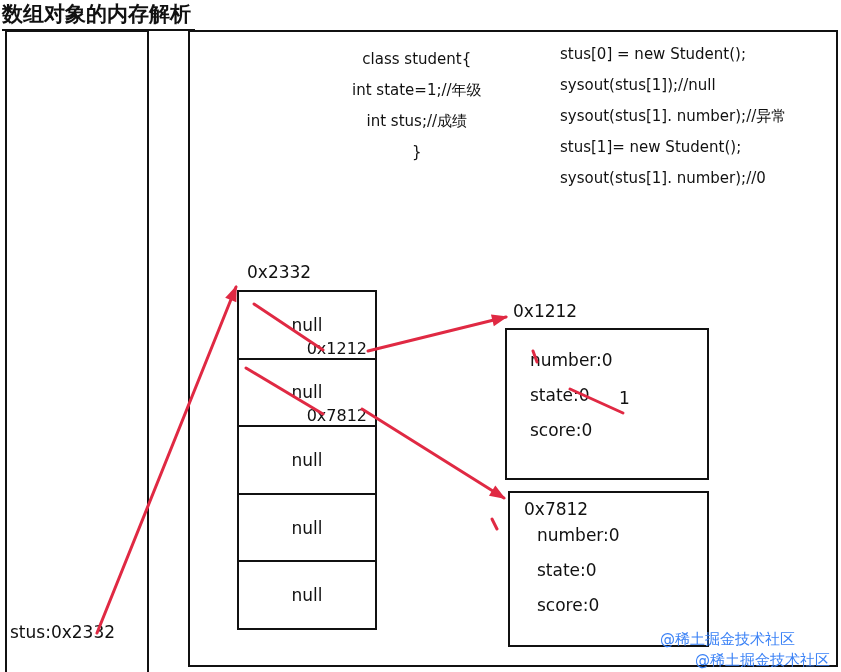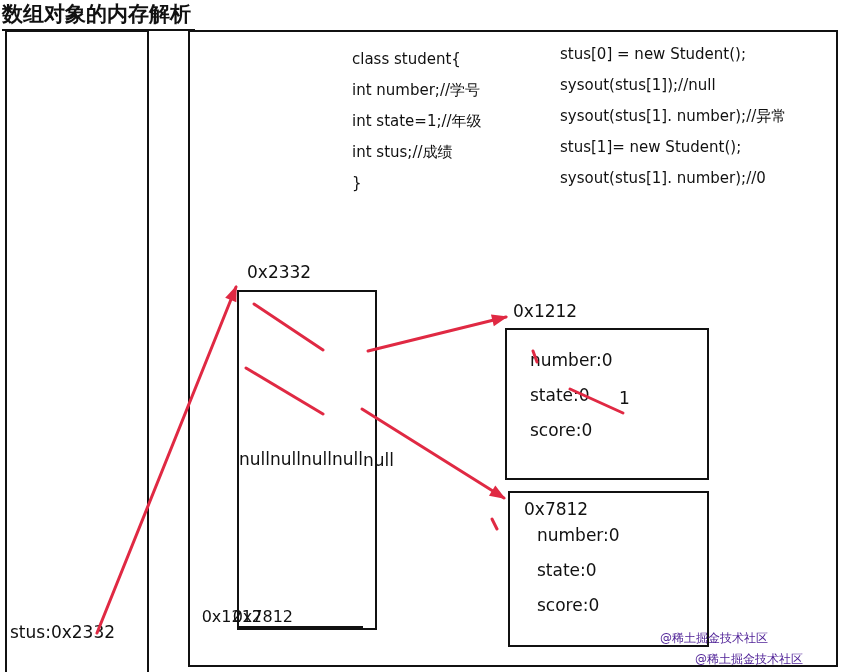--- a/index.html
+++ b/index.html
@@ -10,26 +10,26 @@
   }
   .abs{position:absolute;}
   .page-title{
     left:2px;top:0;font-size:21px;font-weight:bold;
     border-bottom:2px solid #111;padding:0 4px 1px 0;white-space:nowrap;
   }
   .stack-box{left:5px;top:30px;width:140px;height:642px;border:2px solid #111;}
   .stack-var{left:10px;top:622px;font-size:17px;white-space:nowrap;}
   .heap-box{left:188px;top:30px;width:646px;height:633px;border:2px solid #111;}
   .code{font-size:15px;line-height:31px;white-space:nowrap;}
-  .code-class{left:352px;top:44px;}
+  .code-class{left:352px;top:44px;text-align:center;}
   .code-main{left:560px;top:39px;}
   .array-address{left:247px;top:262px;font-size:17px;}
   .array-box{
     left:237px;top:290px;width:136px;height:336px;border:2px solid #111;
-    display:flex;flex-direction:row;
+    display:flex;flex-direction:column;
   }
   .array-cell{
     position:relative;flex:1;border-bottom:2px solid #111;
     display:flex;align-items:center;justify-content:center;font-size:17px;
   }
   .array-cell:last-child{border-bottom:none;}
   .cell-newval{
     position:absolute;right:8px;bottom:0px;font-size:16px;
   }
   .obj-box{border:2px solid #111;}
@@ -38,40 +38,39 @@
   .obj2-box{left:508px;top:491px;width:197px;height:152px;}
   .obj-field{position:absolute;font-size:17px;white-space:nowrap;}
   .obj1-f0{left:23px;top:20px;}
   .obj1-f1{left:23px;top:55px;}
   .obj1-f2{left:23px;top:90px;}
   .obj1-newval{position:absolute;left:112px;top:58px;font-size:17px;}
   .obj2-label{position:absolute;left:14px;top:6px;font-size:17px;}
   .obj2-f0{left:27px;top:32px;}
   .obj2-f1{left:27px;top:67px;}
   .obj2-f2{left:27px;top:102px;}
-  .watermark{font-size:12px;color:#4c1d95;white-space:nowrap;}
+  .watermark{font-size:15px;color:#3b82f6;white-space:nowrap;}
   .wm1{left:660px;top:630px;}
   .wm2{left:695px;top:651px;}
   svg.arrows{position:absolute;left:0;top:0;pointer-events:none;}
 </style>
 </head>
 <body>
 
 <div class="canvas">
 
   <div class="abs page-title">数组对象的内存解析</div>
 
   <div class="abs stack-box"></div>
   <div class="abs stack-var">stus:0x2332</div>
 
   <div class="abs heap-box"></div>
 
   <div class="abs code code-class">
     <div>class student{</div>
-    <div>int number;//学号</div>
     <div>int state=1;//年级</div>
     <div>int stus;//成绩</div>
     <div>}</div>
   </div>
 
   <div class="abs code code-main">
     <div>stus[0] = new Student();</div>
     <div>sysout(stus[1]);//null</div>
     <div>sysout(stus[1]. number);//异常</div>
     <div>stus[1]= new Student();</div>

